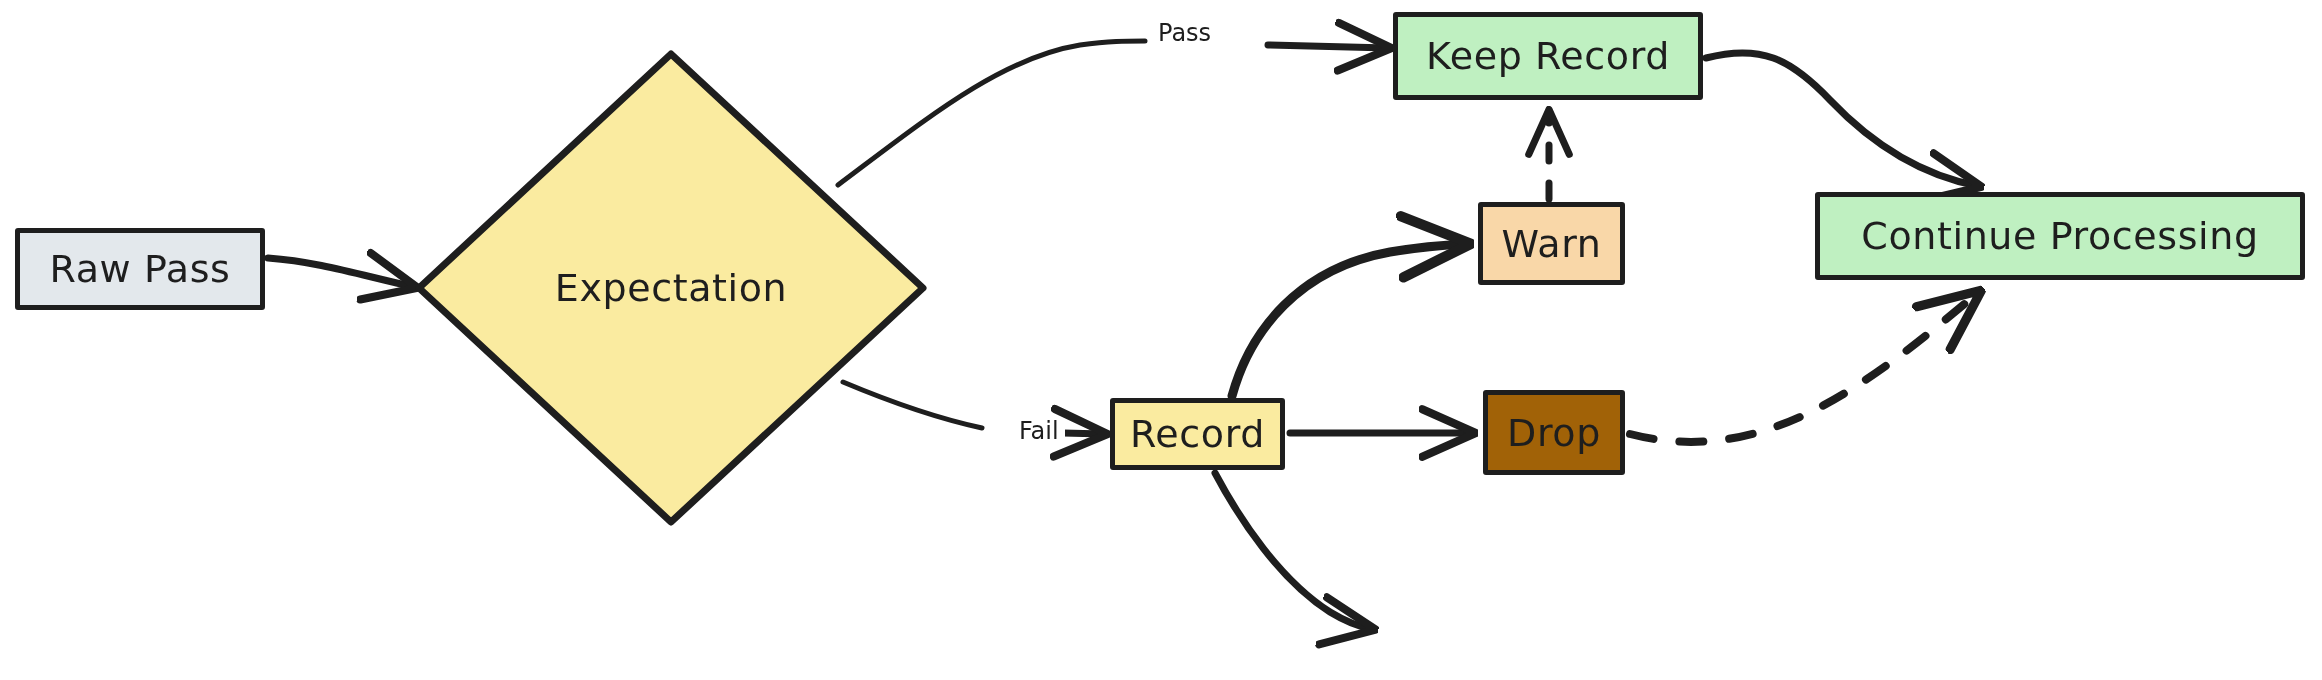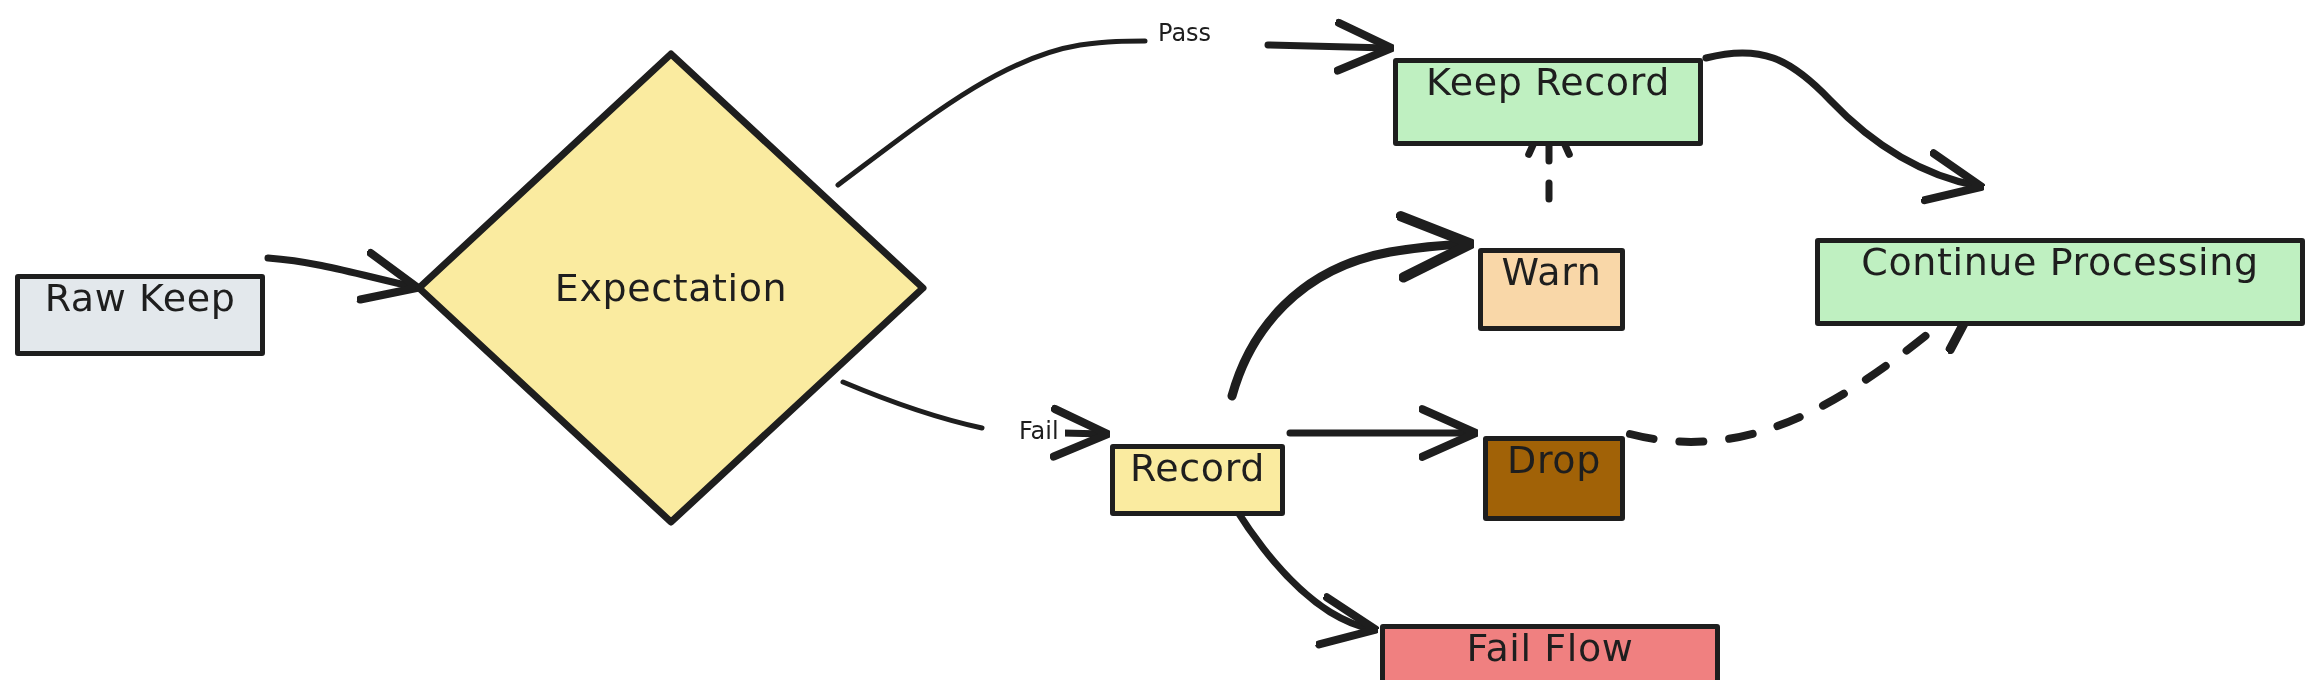--- a/index.html
+++ b/index.html
@@ -23,26 +23,25 @@
     left: 0;
     top: 0;
     width: 2322px;
     height: 680px;
     pointer-events: none;
   }
   .node {
     position: absolute;
     box-sizing: border-box;
     display: flex;
-    align-items: flex-start;
+    align-items: center;
     justify-content: center;
     border: 5px solid #1e1e1e;
     border-radius: 3px;
     z-index: 3;
-    margin-top: 46px;
   }
   .node-label {
     font-family: "DejaVu Sans", sans-serif;
     color: #1e1e1e;
     font-size: 38px;
     font-weight: 400;
     letter-spacing: 0.6px;
     white-space: nowrap;
     line-height: 1;
   }
@@ -112,21 +111,21 @@
 
       <path d="M 1290 433 L 1472 433" stroke-width="7" marker-end="url(#arrow)"></path>
 
       <path d="M 1215 473 C 1240 520, 1280 580, 1330 612 C 1348 623, 1360 627, 1372 629" stroke-width="7" marker-end="url(#arrow)"></path>
 
       <path d="M 1630 434 C 1700 452, 1770 440, 1850 390 C 1910 352, 1950 315, 1978 293" stroke-width="8" stroke-dasharray="24 26" marker-end="url(#arrow)"></path>
     </g>
   </svg>
 
   <div class="node" style="left:15px; top:228px; width:250px; height:82px; background:#e3e8ec;">
-    <span class="node-label">Raw Keep</span>
+    <span class="node-label">Raw Pass</span>
   </div>
 
   <div class="diamond-wrap" style="left:415px; top:50px; width:512px; height:476px;align-items:center;">
     <svg width="512" height="476" viewBox="0 0 512 476" xmlns="http://www.w3.org/2000/svg">
       <polygon points="256,4 508,238 256,472 4,238" fill="#faeba0" stroke="#1e1e1e" stroke-width="7" stroke-linejoin="round"></polygon>
     </svg>
     <span class="diamond-label">Expectation</span>
   </div>
 
   <div class="node" style="left:1393px; top:12px; width:310px; height:88px; background:#bff0c1;">
@@ -142,20 +141,17 @@
   </div>
 
   <div class="node" style="left:1110px; top:398px; width:175px; height:72px; background:#faeba0;">
     <span class="node-label">Record</span>
   </div>
 
   <div class="node" style="left:1815px; top:192px; width:490px; height:88px; background:#bff0c1;">
     <span class="node-label">Continue Processing</span>
   </div>
 
-  <div class="node" style="left:1380px; top:578px; width:340px; height:90px; background:#f08080;">
-    <span class="node-label">Fail Flow</span>
-  </div>
 
   <span class="edge-label" style="left:1152px; top:21px;">Pass</span>
   <span class="edge-label" style="left:989px; top:419px;margin-left:24px;">Fail</span>
 
 </div>
 
 </body></html>

